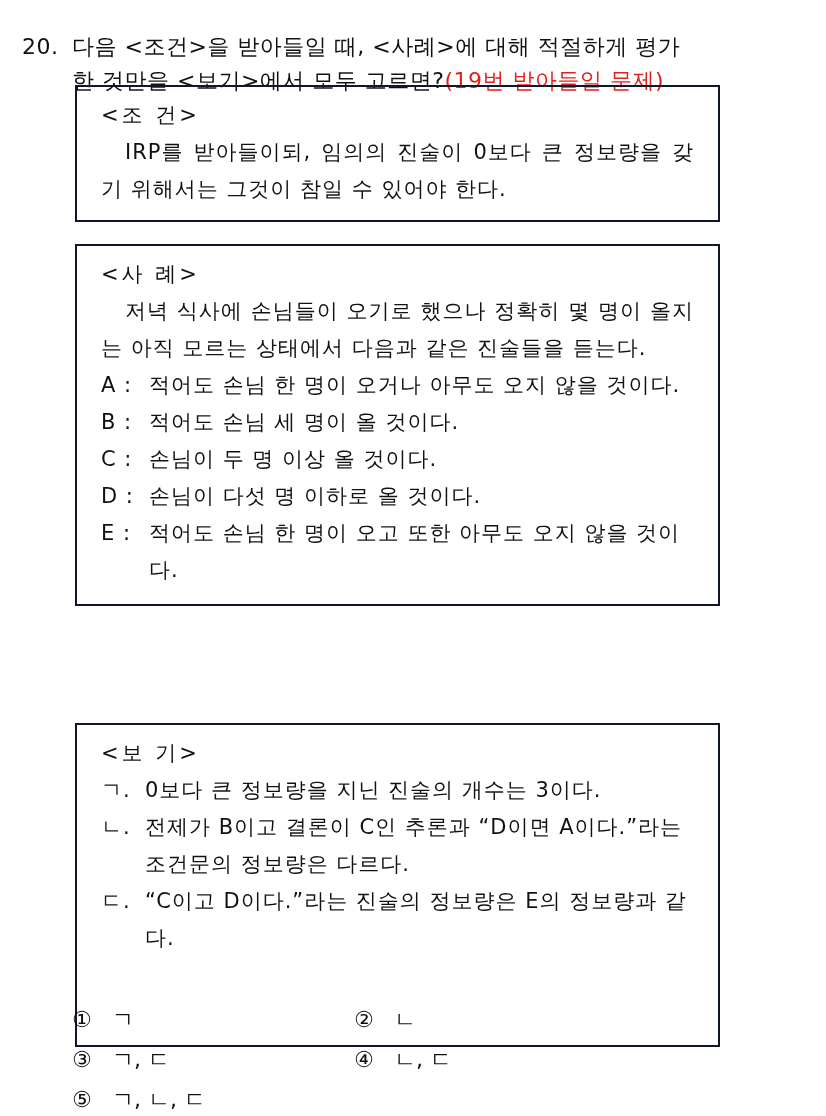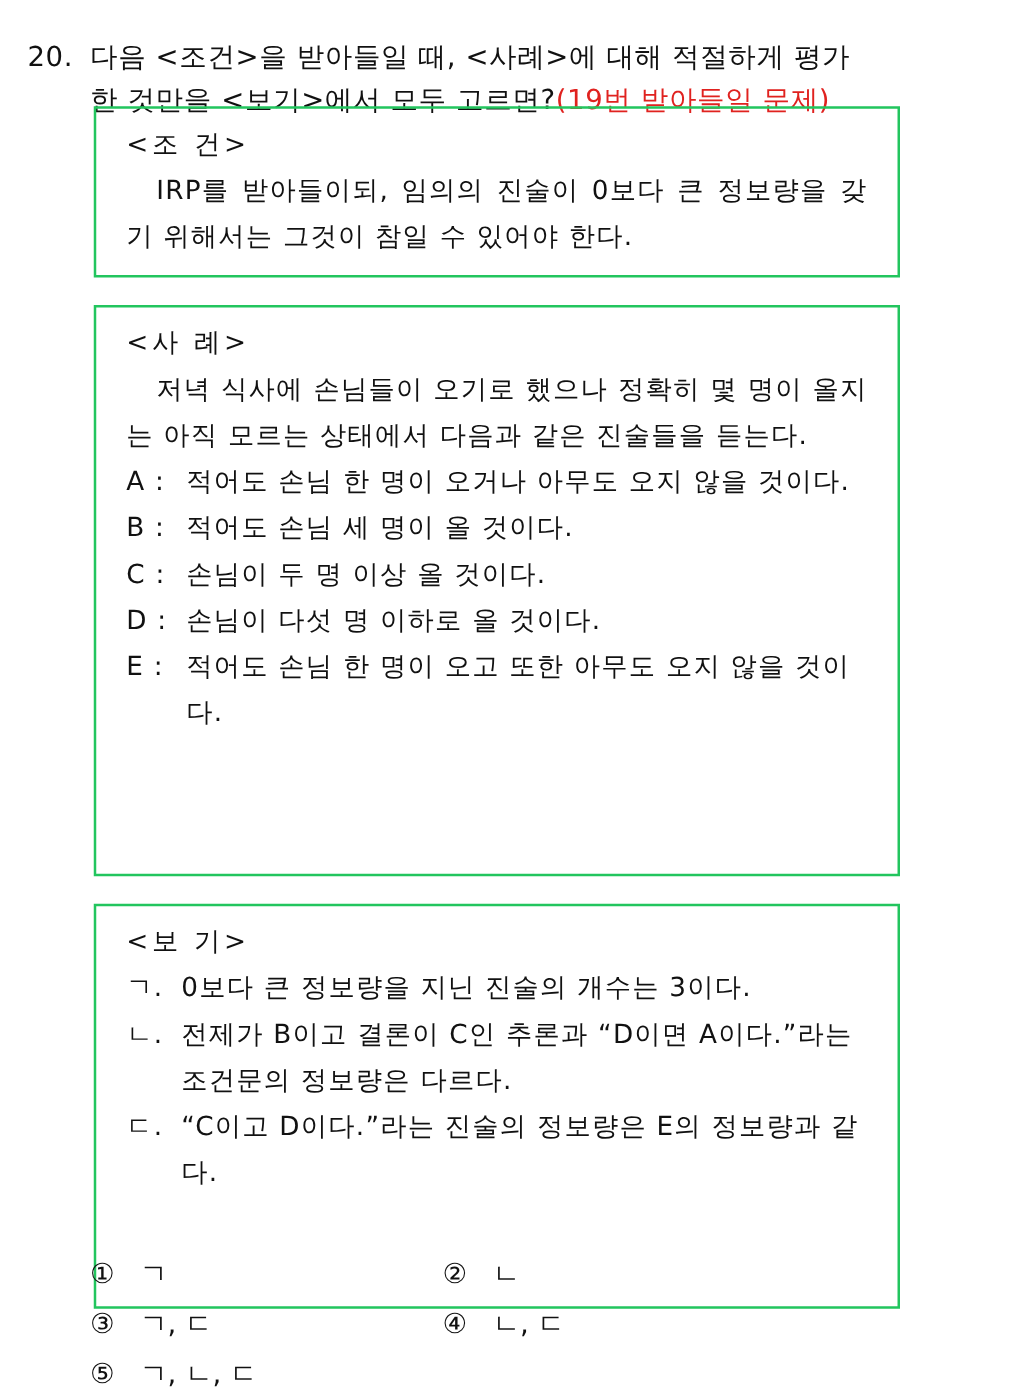--- a/index.html
+++ b/index.html
@@ -10,32 +10,32 @@
   }
   .question {
     position: absolute; left: 22px; top: 6px; width: 780px;
     font-size: 22px; line-height: 34px; letter-spacing: 0.5px; margin-top: 24px;
   }
   .question .num { display: inline-block; width: 50px; }
   .question .line2 { padding-left: 50px; }
   .question .note { color: #e0221f; }
   .box {
     position: absolute; left: 75px; width: 645px;
-    border: 2px solid #22c55e; box-sizing: border-box;
+    border: 2px solid #0f172a; box-sizing: border-box;
     padding: 10px 24px 0 24px;
     font-size: 21px; line-height: 37px; letter-spacing: 1px;
   }
   .box .title { letter-spacing: 3px; }
   .box .para { text-indent: 24px; text-align: justify; }
   .stmt { display: flex; }
   .stmt .lbl { width: 48px; flex: none; }
   .stmt .txt { flex: 1; }
   .bogi .lbl { width: 44px; }
   #box-condition { top: 85px; height: 137px; }
-  #box-case { top: 244px; height: 457px; }
+  #box-case { top: 244px; height: 362px; }
   #box-bogi { top: 723px; height: 324px; }
   .choices {
     position: absolute; left: 72px; top: 1000px; width: 600px;
     font-size: 22px; line-height: 40px;
   }
   .choice-row { display: flex; height: 40px; }
   .choice { width: 282px; display: flex; }
   .choice .circ { width: 40px; }
 </style>
 </head>

